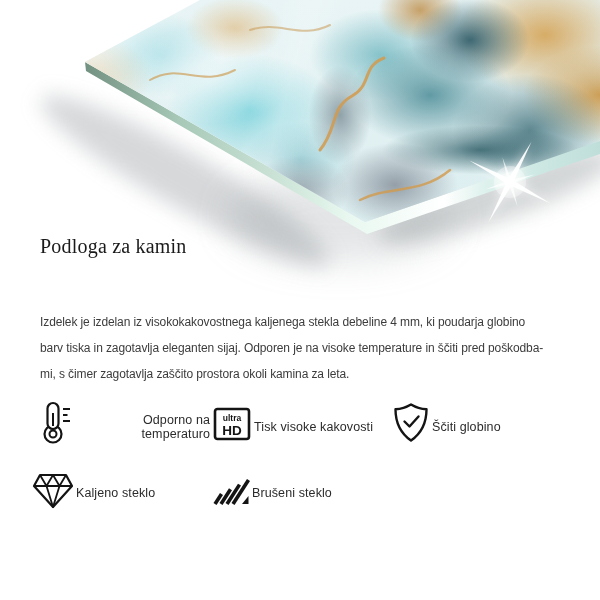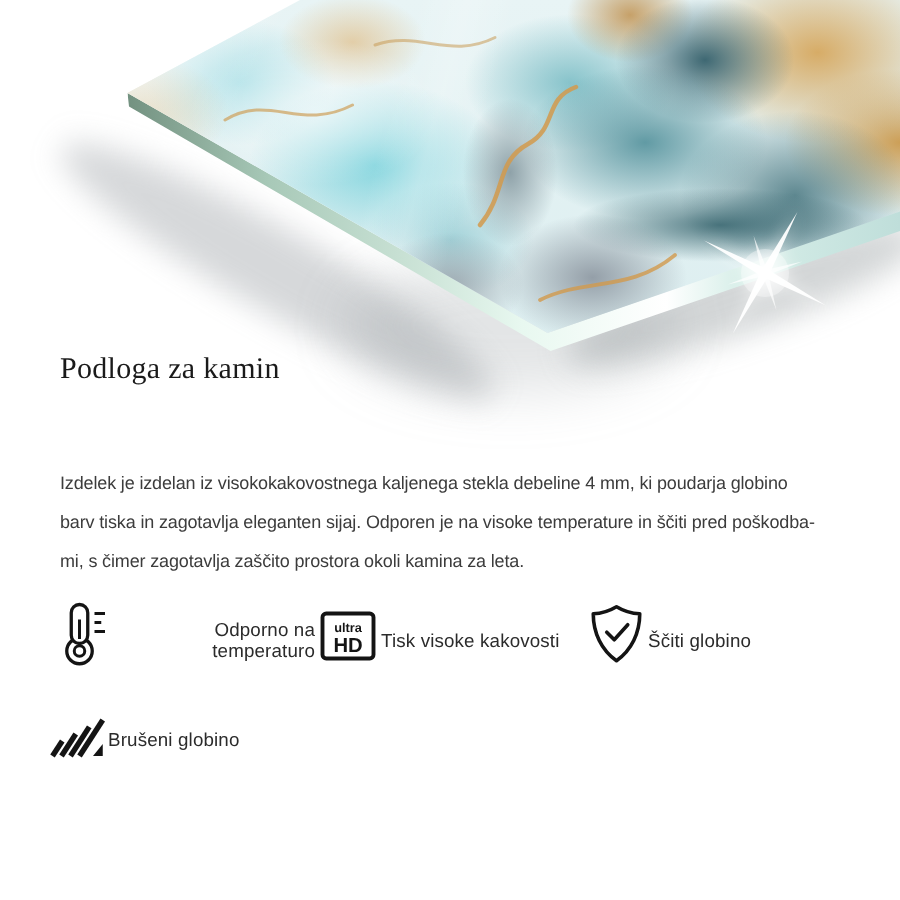--- a/index.html
+++ b/index.html
@@ -136,29 +136,40 @@
     <div class="feature">
       <div class="icon-box">
         <svg width="42" height="44" viewBox="0 0 42 44">
           <path d="M21 3.5 C26 6.5 31.5 8 36.5 8.2 C36.5 21 31 32.5 21 39.5 C11 32.5 5.5 21 5.5 8.2 C10.5 8 16 6.5 21 3.5 Z" fill="none" stroke="#141414" stroke-width="2.4" stroke-linejoin="round"></path>
           <path d="M14.5 20.5 L19.5 25.5 L28.5 15.5" fill="none" stroke="#141414" stroke-width="2.4" stroke-linecap="round" stroke-linejoin="round"></path>
         </svg>
       </div>
       <div class="label">Ščiti globino</div>
     </div>
 
+    <div class="feature">
+      <div class="icon-box">
+        <svg width="46" height="42" viewBox="0 0 46 42">
+          <path d="M10 6 L36 6 L42 17 L23 38 L4 17 Z" fill="none" stroke="#141414" stroke-width="2.2" stroke-linejoin="round"></path>
+          <path d="M4 17 H42" fill="none" stroke="#141414" stroke-width="1.8"></path>
+          <path d="M10 6 L16.5 17 L23 6 L29.5 17 L36 6" fill="none" stroke="#141414" stroke-width="1.8" stroke-linejoin="round"></path>
+          <path d="M16.5 17 L23 38 L29.5 17" fill="none" stroke="#141414" stroke-width="1.8" stroke-linejoin="round"></path>
+        </svg>
+      </div>
+      <div class="label">Kaljeno steklo</div>
+    </div>
 
     <div class="feature">
       <div class="icon-box">
         <svg width="42" height="42" viewBox="0 0 42 42">
           <line x1="5" y1="35" x2="11.5" y2="25" stroke="#141414" stroke-width="3.6"></line>
           <line x1="11" y1="35" x2="20.5" y2="20.3" stroke="#141414" stroke-width="3.6"></line>
           <line x1="17" y1="35" x2="29.5" y2="15.6" stroke="#141414" stroke-width="3.6"></line>
           <line x1="23" y1="35" x2="38.5" y2="11" stroke="#141414" stroke-width="3.6"></line>
           <polygon points="32,35 38.5,27 38.5,35" fill="#141414"></polygon>
         </svg>
       </div>
-      <div class="label">Brušeni globino</div>
+      <div class="label">Brušeni steklo</div>
     </div>
 
 
   </div>
 </div>
 
 </body></html>

